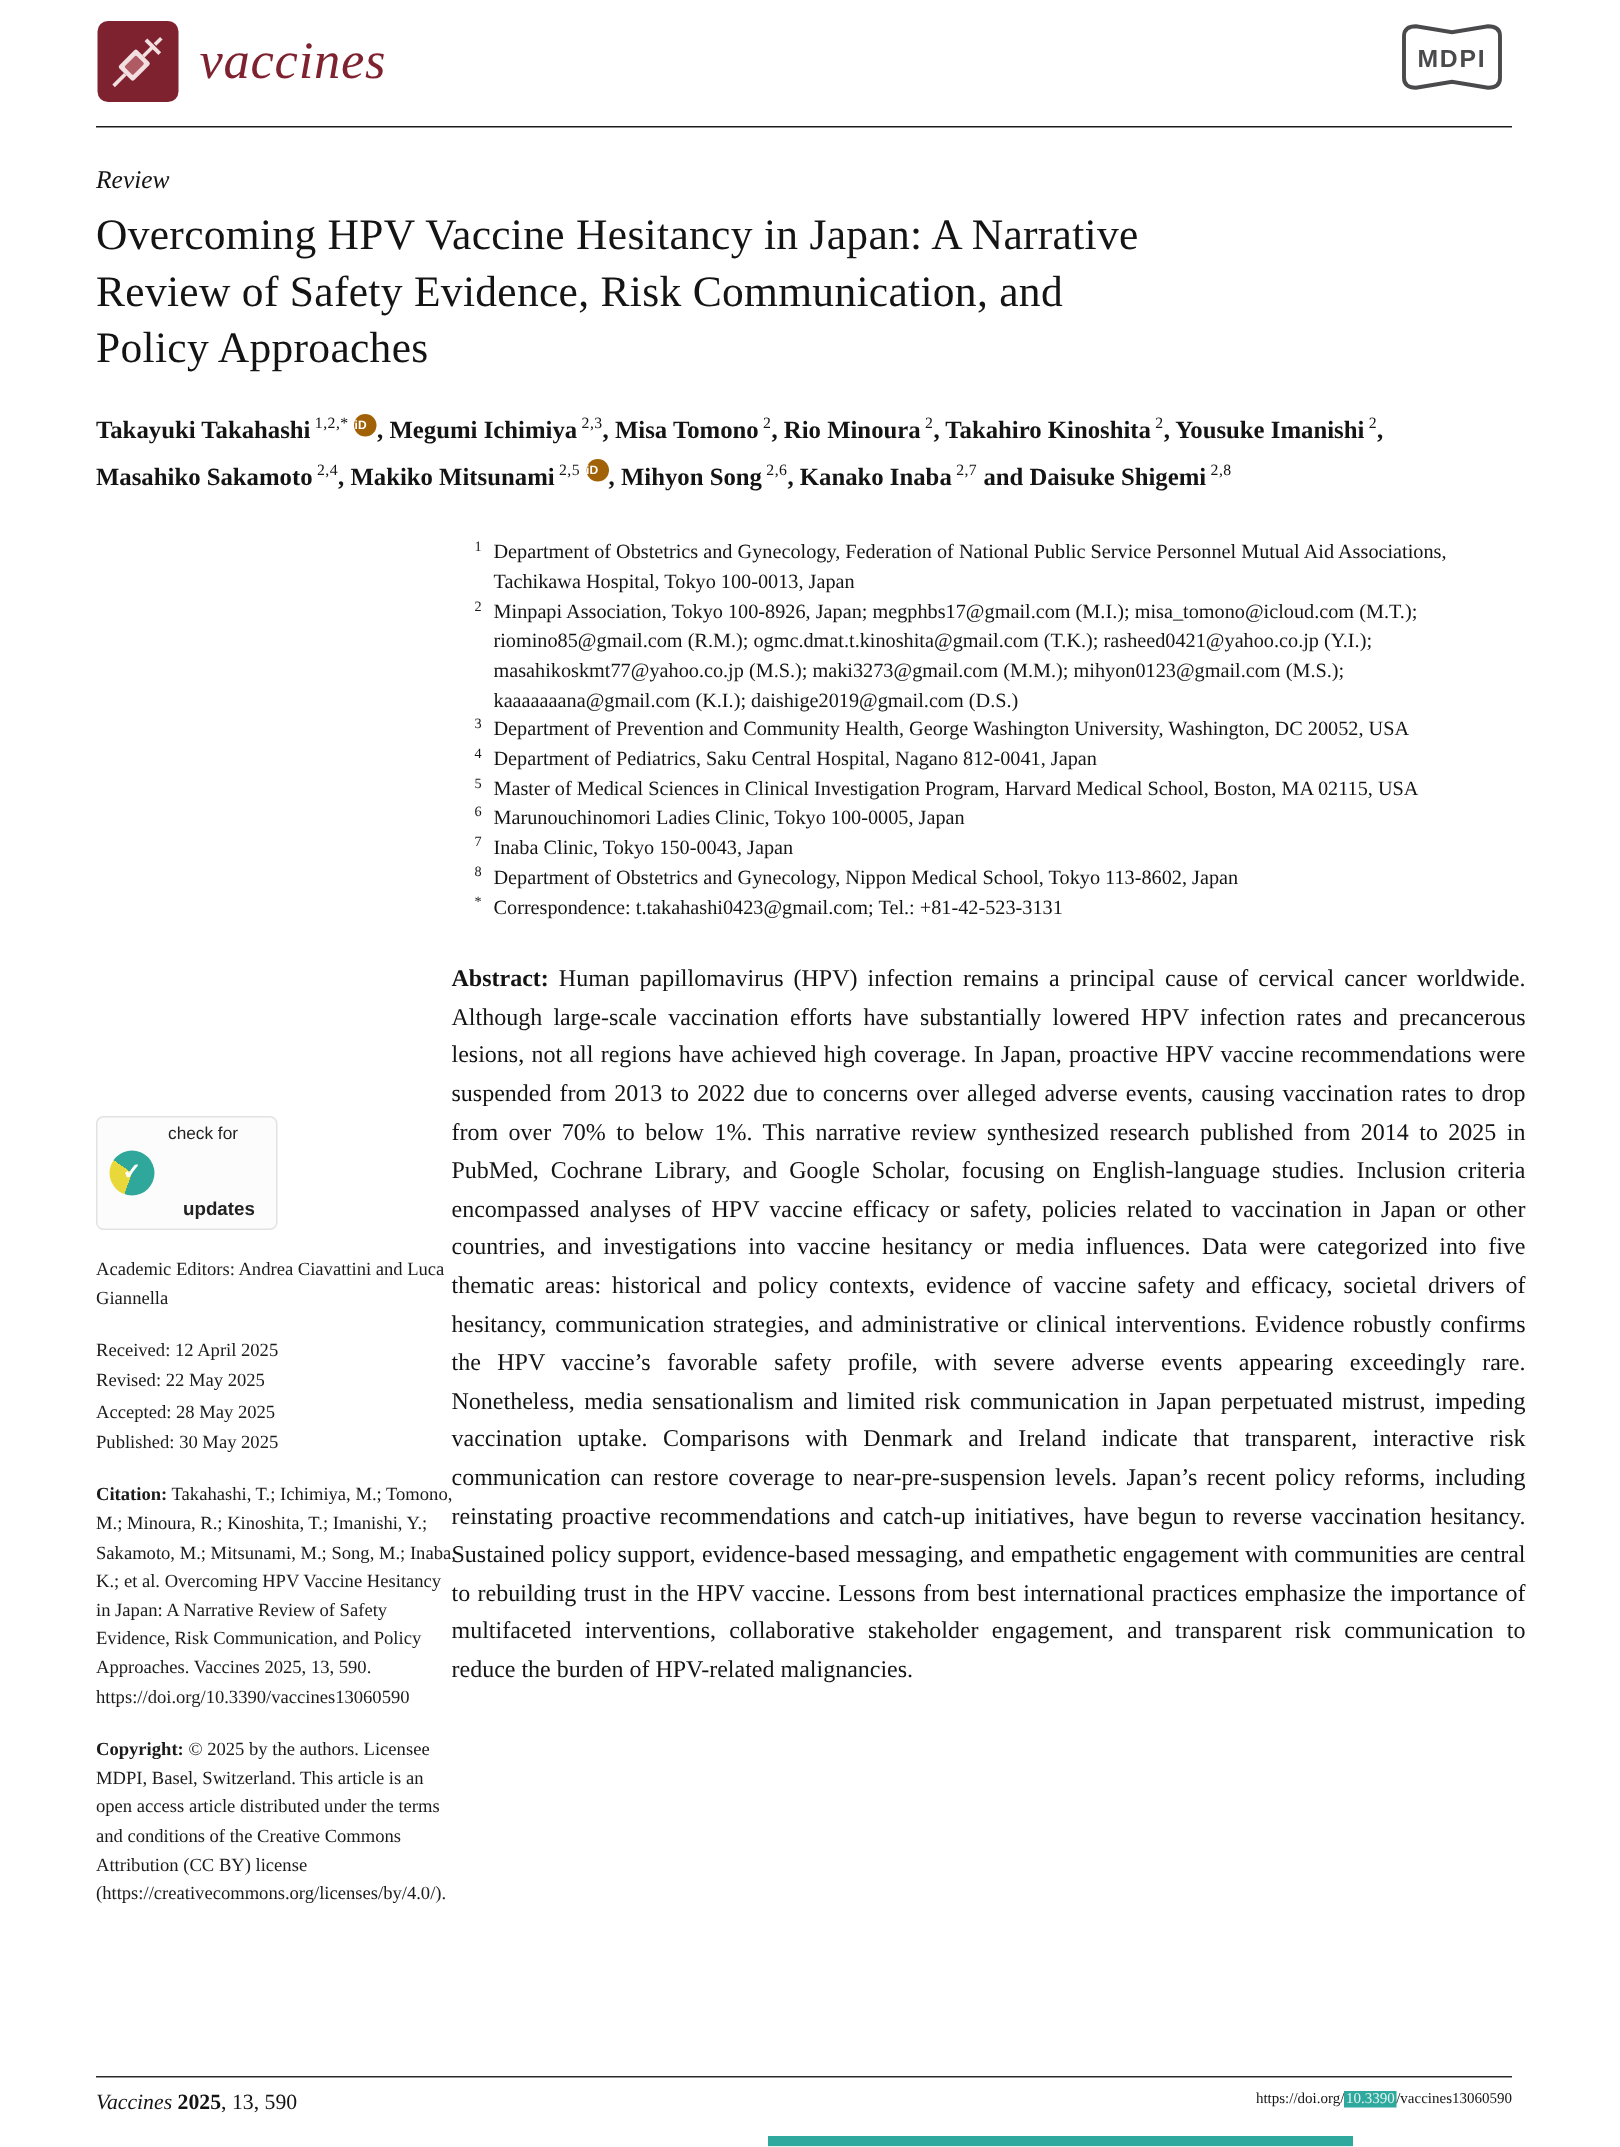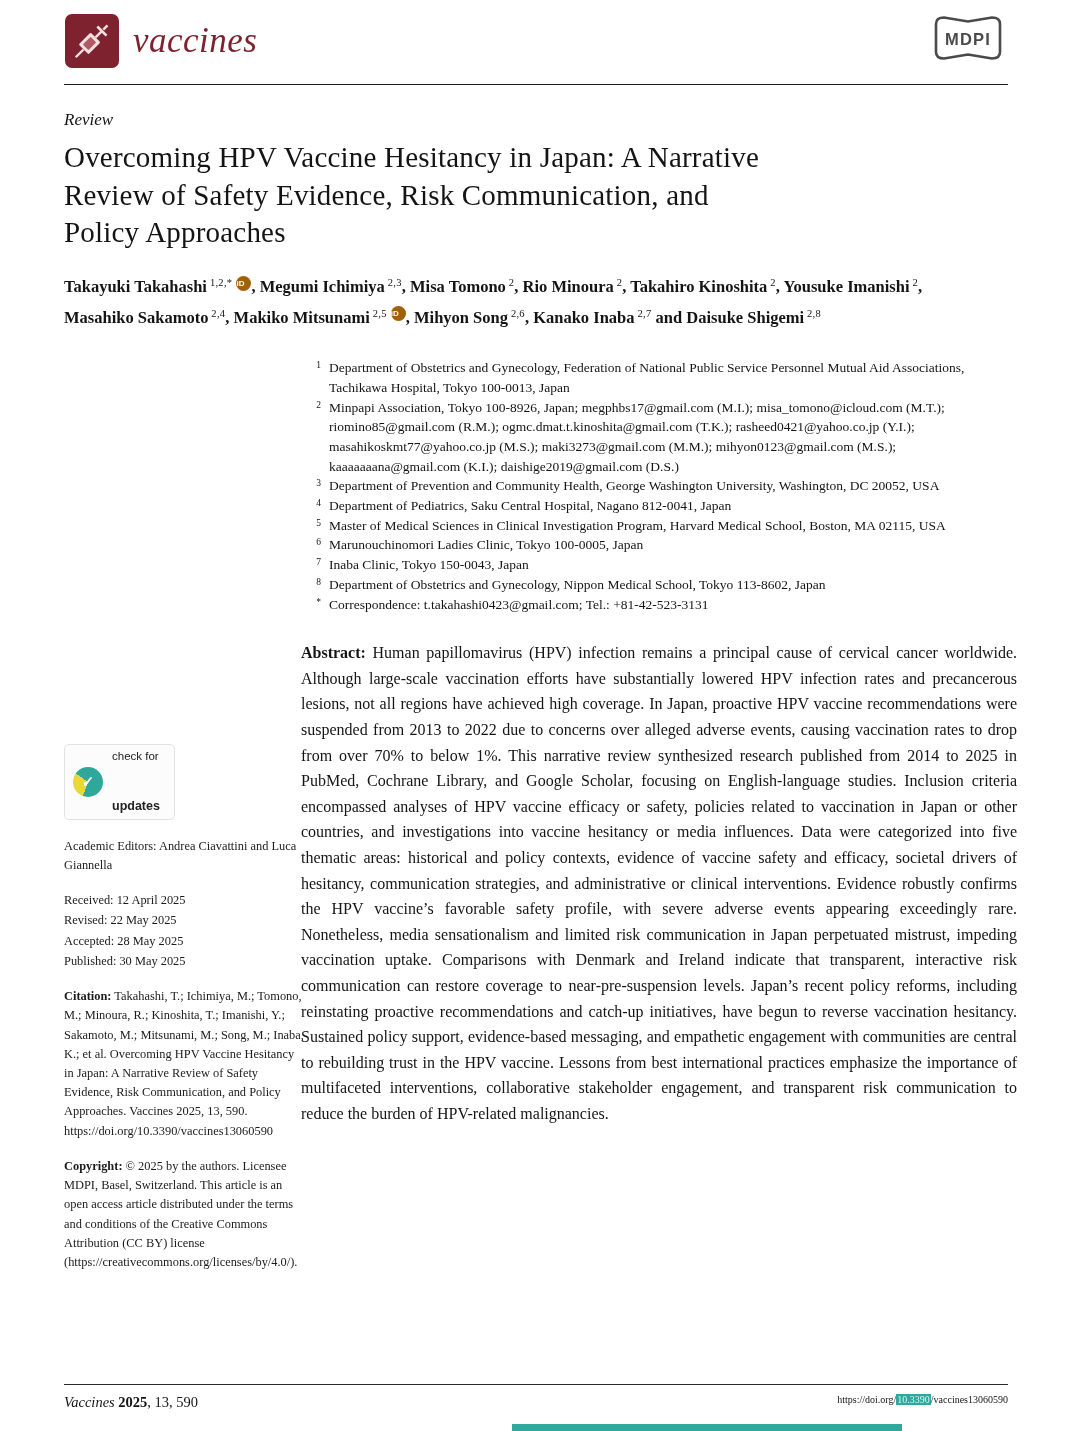--- a/index.html
+++ b/index.html
@@ -45,21 +45,21 @@
     padding:5px 14px 5px 8px; border:1px solid #e2e2e2; border-radius:5px;
     background:#fcfcfc; margin-bottom:17px; cursor:pointer;
   }
   .cm-circle {
     width:30px; height:30px; border-radius:50%;
     background:conic-gradient(from 200deg, #e8d83a 0deg 105deg, #2fa79b 105deg 360deg);
     color:#fff; font-size:15px; font-weight:bold; text-align:center; line-height:30px;
     font-family:"Liberation Sans",sans-serif;
   }
   .cm-text { display:flex; flex-direction:column; line-height:1.2; font-family:"Liberation Sans",sans-serif; font-size:11.5px; color:#222;gap:35px; }
-  .cm-text b { font-size:12.5px; }
+  .cm-text b { font-size:12.5px;margin-left:10px; }
   .side-block { margin-bottom:16px; overflow-wrap:anywhere; }
   .side-block .lbl { font-weight:bold; }
   .dates div { margin-bottom:1px; }
 
   
   .footer { position:absolute; left:64px; right:64px; top:1384px; }
   .rule-bottom { border-top:1.1px solid #2a2a2a; margin-bottom:9px; }
   .footer-row { display:flex; justify-content:space-between; align-items:flex-start; font-size:14.5px; }
   .f-left .it { font-style:italic; }
   .f-left .bd { font-weight:bold; }

